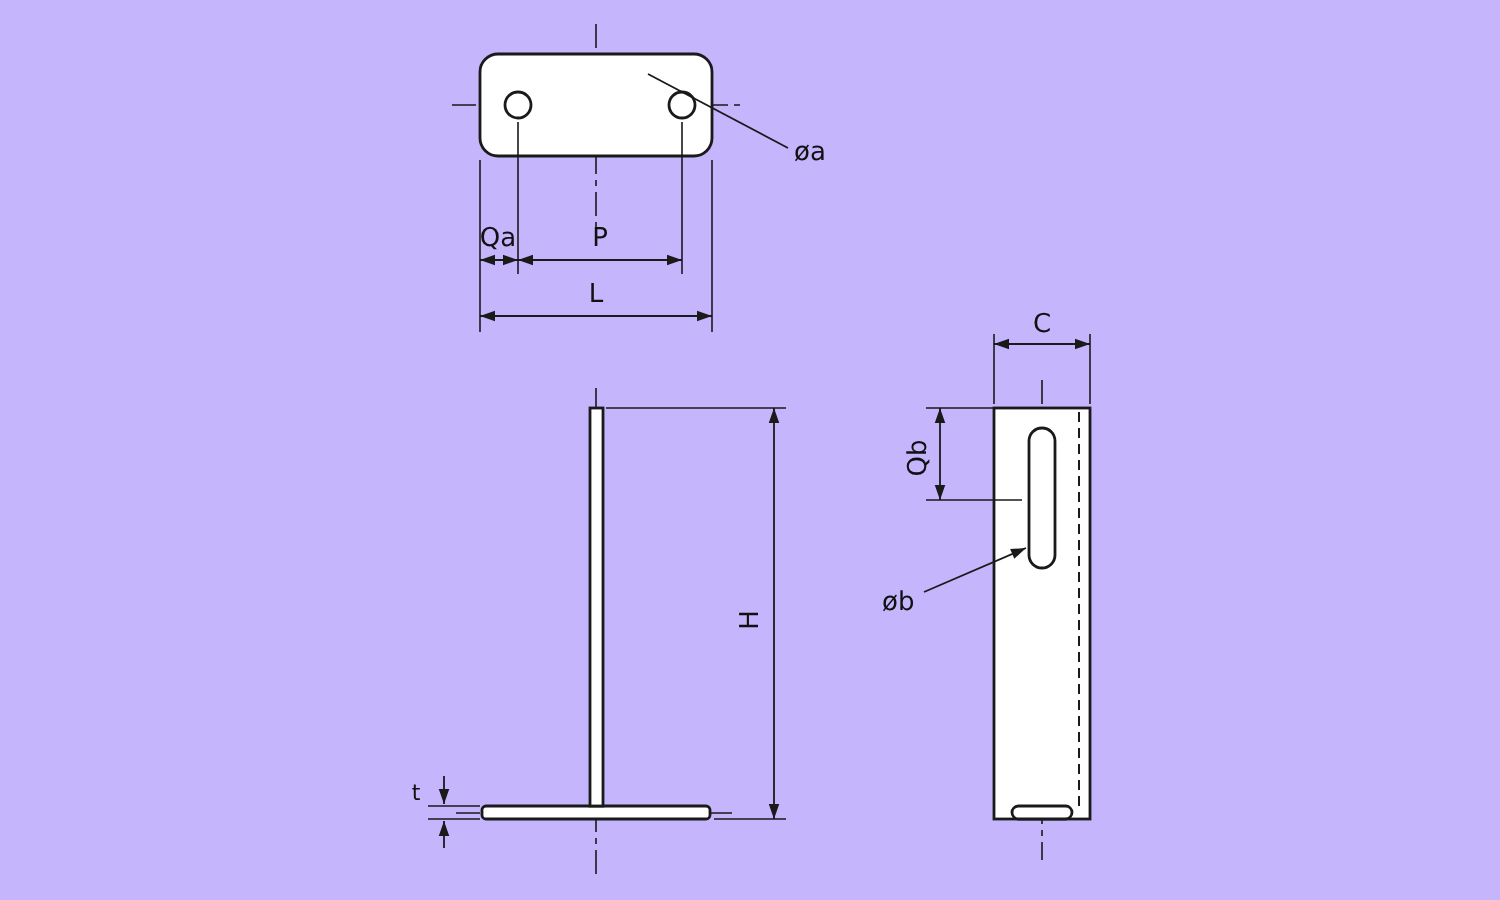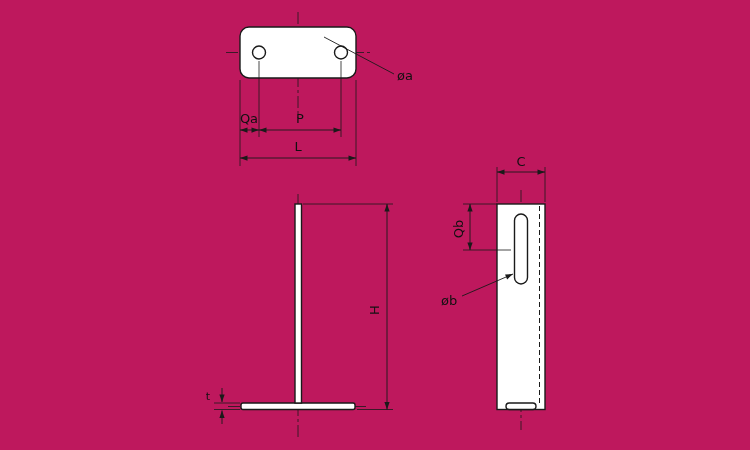--- a/index.html
+++ b/index.html
@@ -1,16 +1,16 @@
 <!DOCTYPE html>
 <html><head>
 <meta charset="utf-8">
 <style>
   html,body{margin:0;padding:0;background:#ffffff;}
-  .page{position:relative;width:750px;height:450px;background:#be185d;overflow:hidden;
+  .page{position:relative;width:750px;height:450px;background:#c4b5fd;overflow:hidden;
         font-family:"DejaVu Sans", sans-serif;}
   svg{position:absolute;left:0;top:0;}
   .objf{fill:#ffffff;stroke:#1a1a1a;stroke-width:1.4;}
   .thin{fill:none;stroke:#1a1a1a;stroke-width:0.8;}
   .dim{fill:none;stroke:#1a1a1a;stroke-width:0.9;}
   .lead{fill:none;stroke:#1a1a1a;stroke-width:0.9;}
   .cl{fill:none;stroke:#1a1a1a;stroke-width:0.8;stroke-dasharray:12 3 3 3;}
   .hid{fill:none;stroke:#1a1a1a;stroke-width:1;stroke-dasharray:5 3;}
   .lbl{font-family:"DejaVu Sans", sans-serif;font-size:13px;fill:#111111;}
   .lbl-sm{font-family:"DejaVu Sans", sans-serif;font-size:11px;fill:#111111;}

